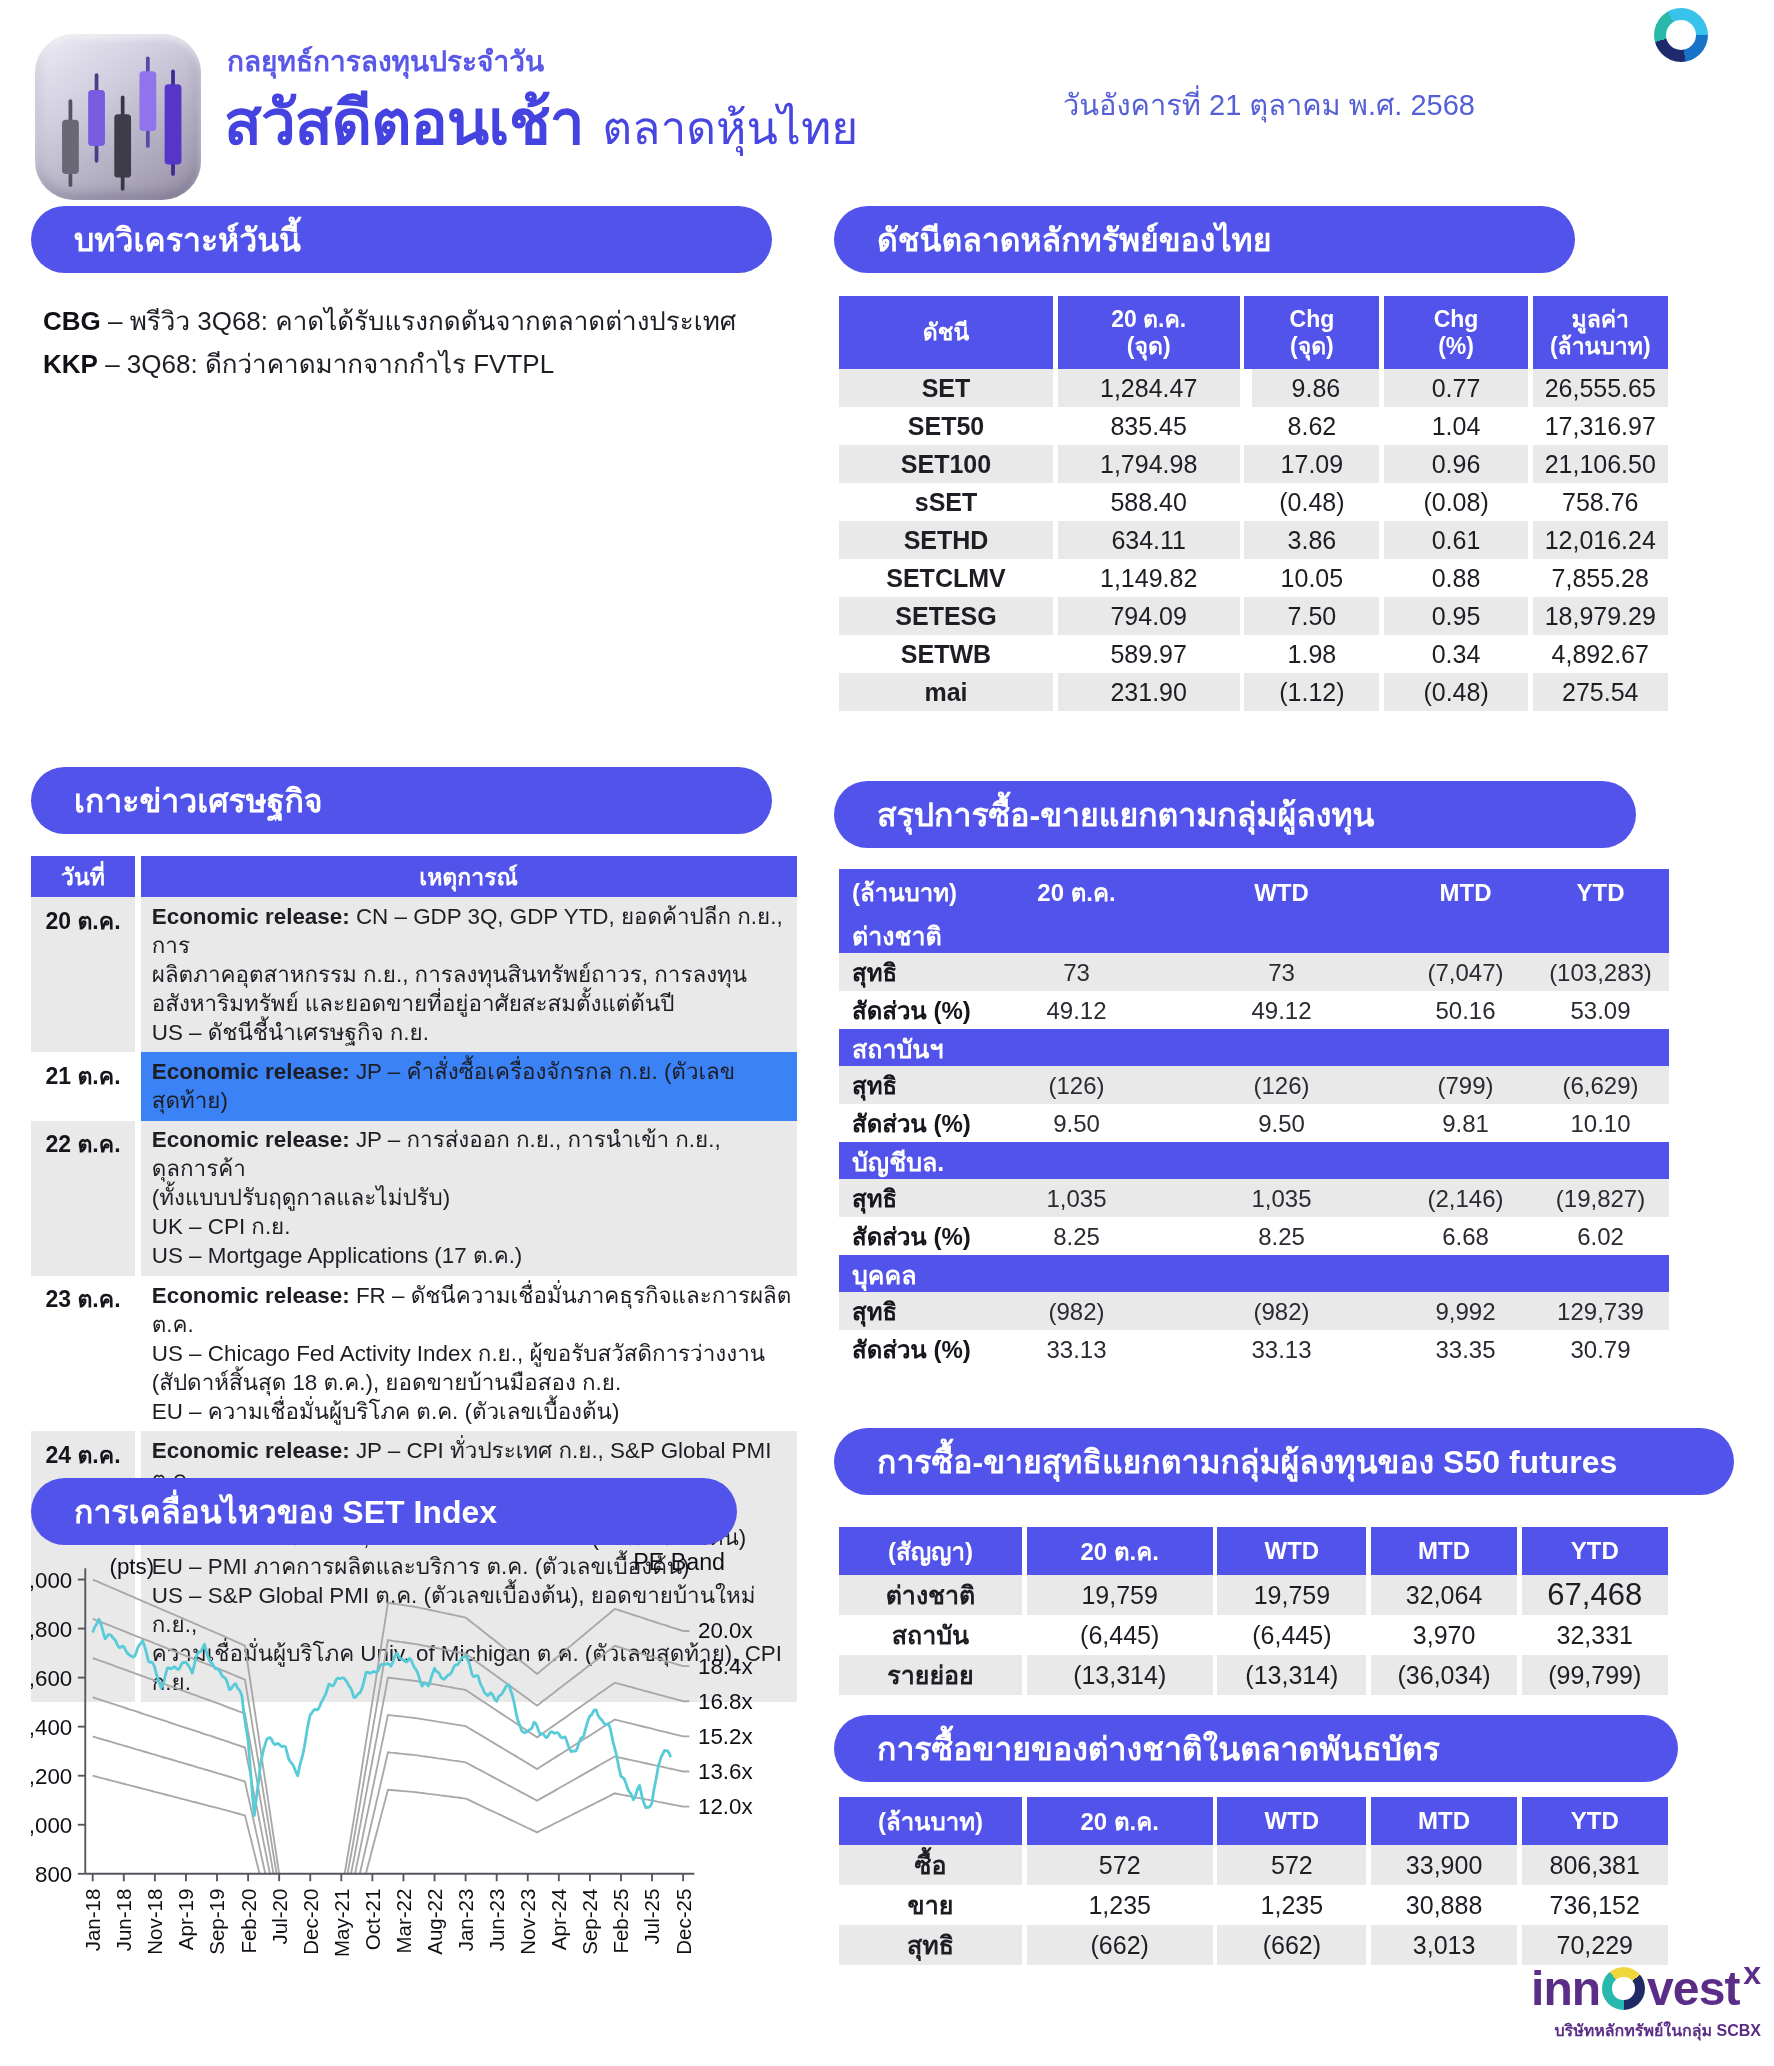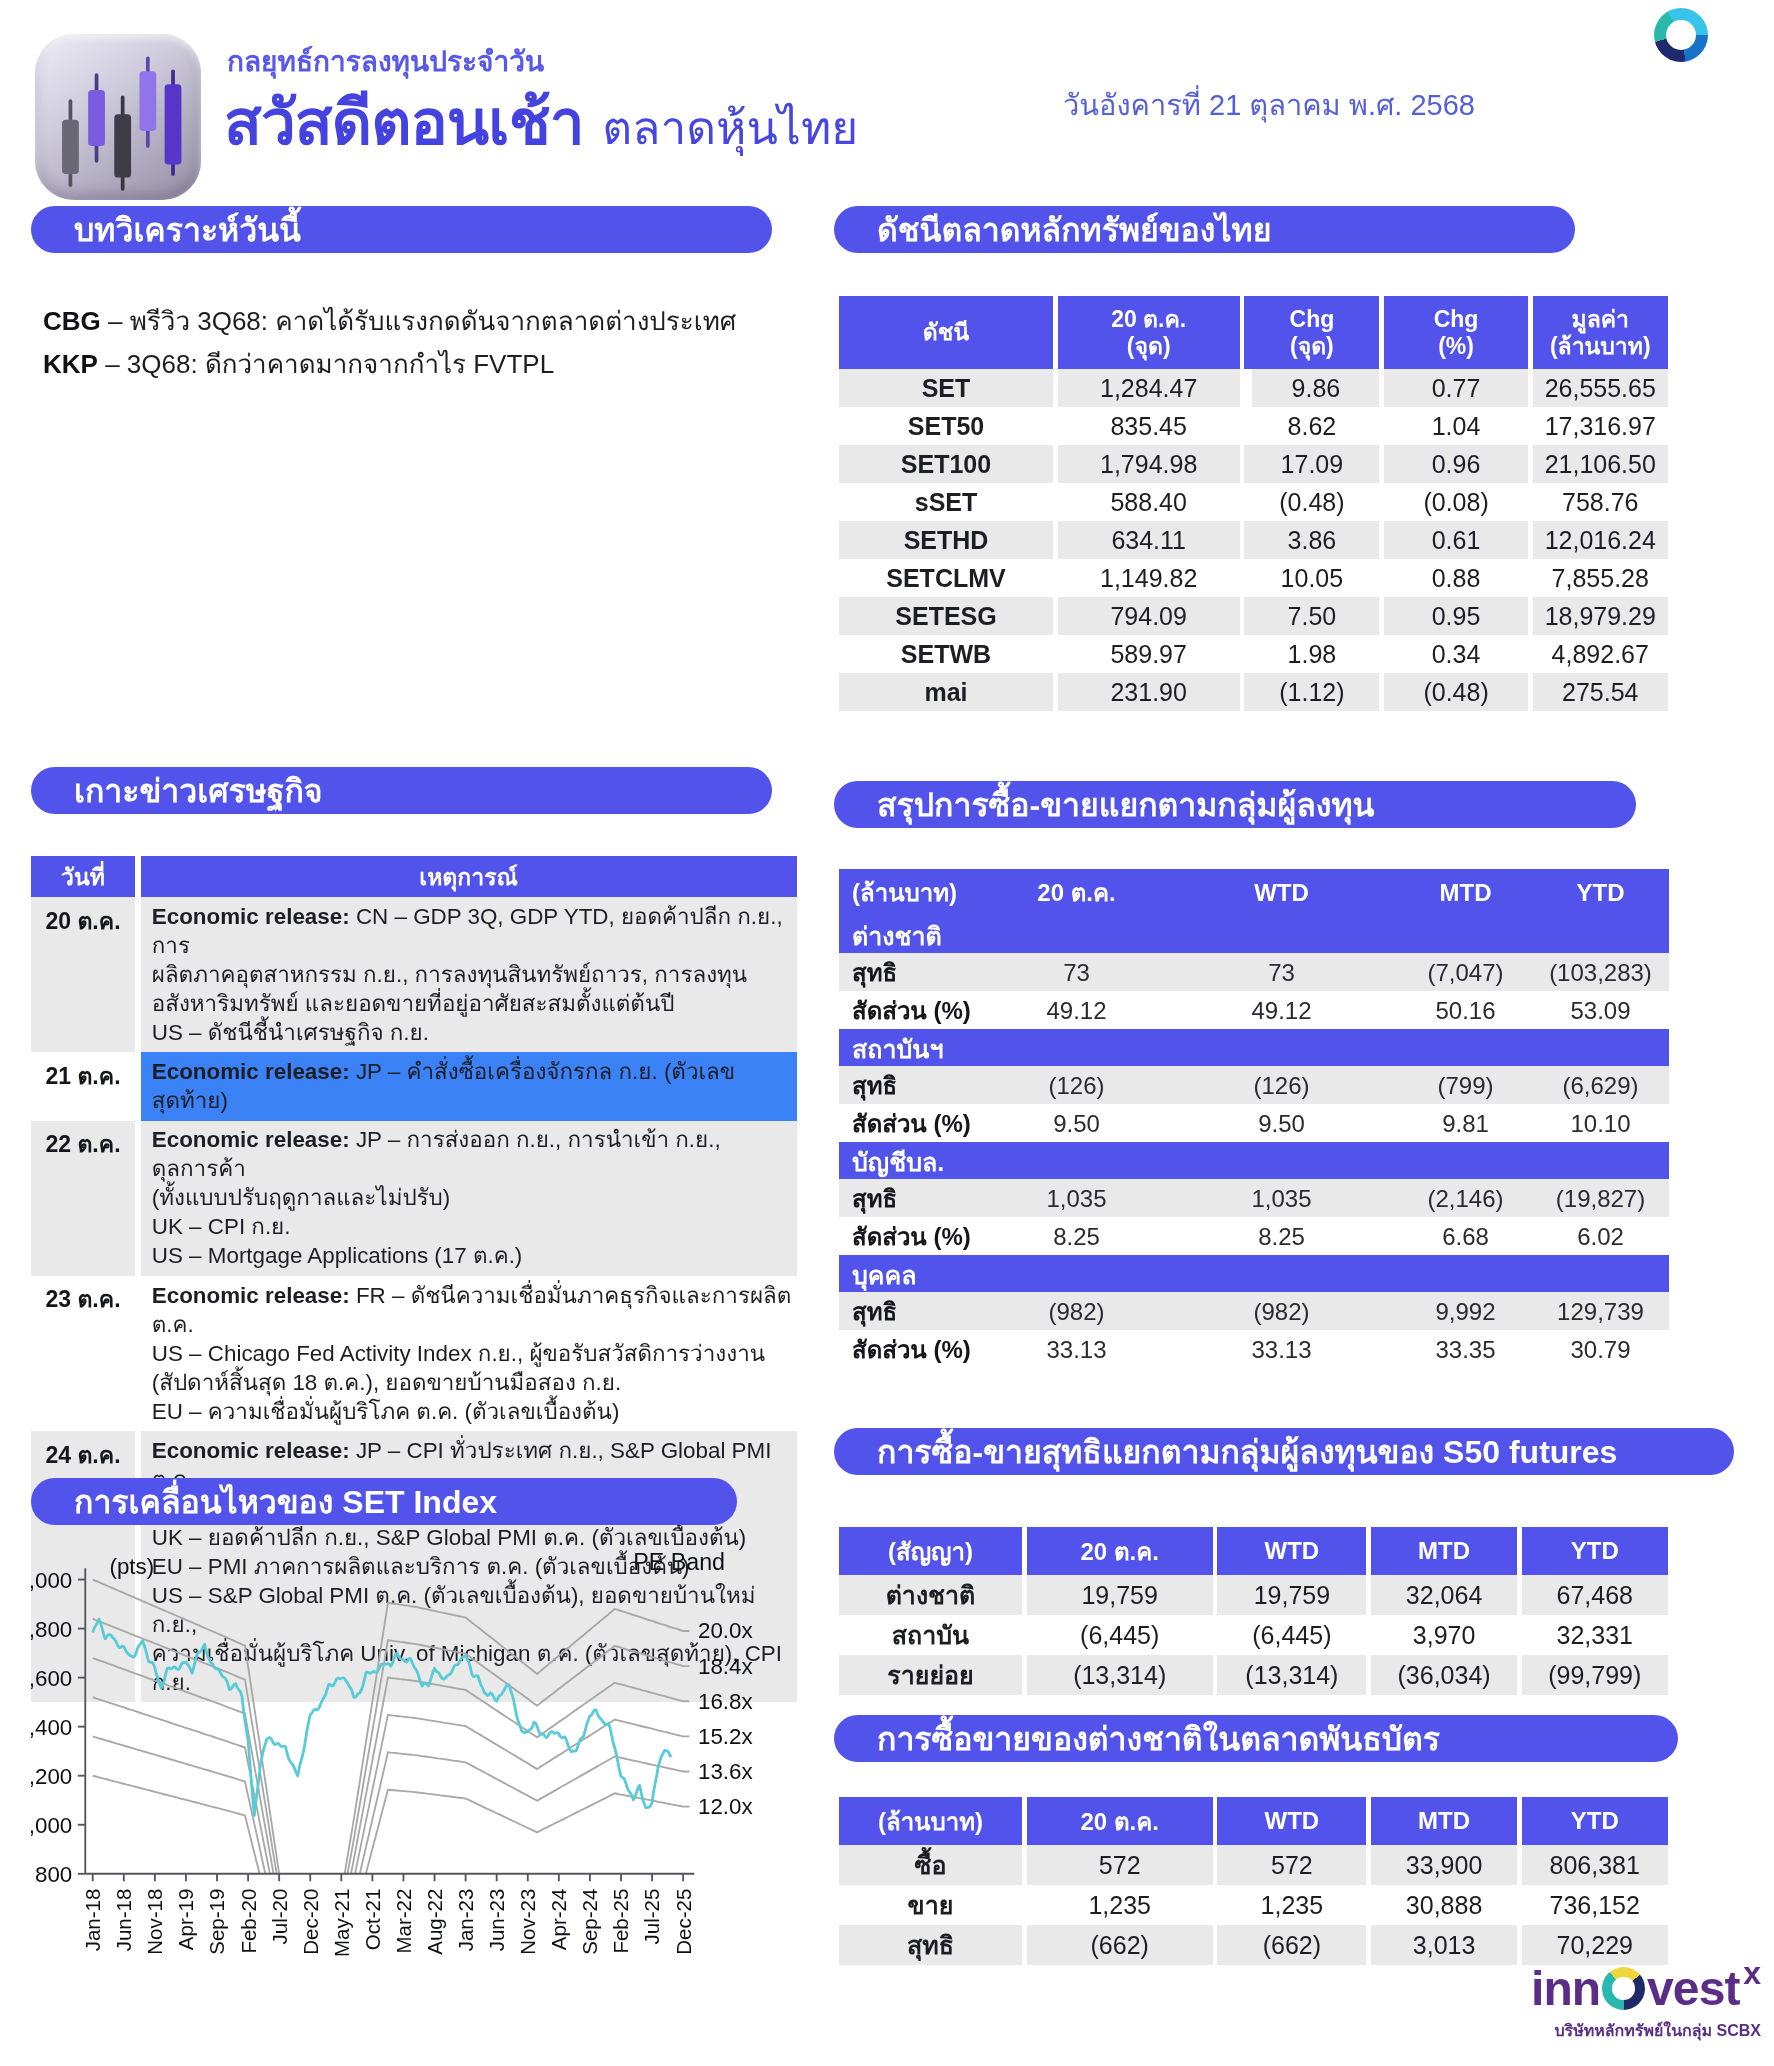--- a/index.html
+++ b/index.html
@@ -13,21 +13,21 @@
   .kicker{left:227px;top:39px;font-size:28px;font-weight:bold;color:#5a58e8;}
   .title-row{left:224px;top:73px;display:flex;align-items:baseline;}
   .title-main{font-size:62px;font-weight:bold;color:#4543df;letter-spacing:-0.9px;}
   .title-sub{font-size:46px;color:#4846e0;margin-left:18.6px;}
   .date-text{right:300px;top:82px;font-size:29px;color:#5560d6;}
   .logo-top{right:67px;top:7.5px;width:54px;height:54px;border-radius:50%;
     background:conic-gradient(from -30deg,#38c3ea 0 120deg,#1673c8 120deg 200deg,#1f2a6e 200deg 285deg,#2ab9a9 285deg 360deg);}
   .logo-top:after{content:"";position:absolute;inset:12px;background:#fff;border-radius:50%;}
   
   .pill{background:#5253ea;color:#fff;border-radius:41px;display:flex;align-items:center;
-        padding-left:43px;font-weight:bold;font-size:32px;height:47px;box-sizing:border-box;}
+        padding-left:43px;font-weight:bold;font-size:32px;height:67px;box-sizing:border-box;}
   
   .analysis-text{left:43px;top:300px;font-size:26px;line-height:43px;color:#1d1d24;}
   .analysis-text b{color:#101016;}
   
   .grid-row{display:grid;}
   .cell{display:flex;align-items:center;justify-content:center;box-sizing:border-box;}
   .cell.left{justify-content:flex-start;}
   .hdr{background:#5253ea;color:#fff;font-weight:bold;}
   
   .chart-svg{left:31px;top:1546px;}
@@ -394,21 +394,21 @@
         <div class="cell hdr" style="font-size:24px;">20 ต.ค.</div>
         <div class="cell hdr" style="font-size:24px;">WTD</div>
         <div class="cell hdr" style="font-size:24px;">MTD</div>
         <div class="cell hdr" style="font-size:24px;">YTD</div>
       </div>
       <div class="grid-row" style="grid-template-columns:183px 186px 149px 146px 146px;gap:4.7px;height:40px;">
         <div class="cell" style="background:#e9e9e9;font-size:25px;font-weight:bold;color:#1d1d24;">ต่างชาติ</div>
         <div class="cell" style="background:#e9e9e9;font-size:25px;color:#1d1d24;">19,759</div>
         <div class="cell" style="background:#e9e9e9;font-size:25px;color:#1d1d24;">19,759</div>
         <div class="cell" style="background:#e9e9e9;font-size:25px;color:#1d1d24;">32,064</div>
-        <div class="cell" style="background:#e9e9e9;font-size:25px;color:#1d1d24;">67,468</div>
+        <div class="cell" style="background:#e9e9e9;font-size:31px;color:#1d1d24;">67,468</div>
       </div>
       <div class="grid-row" style="grid-template-columns:183px 186px 149px 146px 146px;gap:4.7px;height:40px;">
         <div class="cell" style="background:#fff;font-size:25px;font-weight:bold;color:#1d1d24;">สถาบัน</div>
         <div class="cell" style="background:#fff;font-size:25px;color:#1d1d24;">(6,445)</div>
         <div class="cell" style="background:#fff;font-size:25px;color:#1d1d24;">(6,445)</div>
         <div class="cell" style="background:#fff;font-size:25px;color:#1d1d24;">3,970</div>
         <div class="cell" style="background:#fff;font-size:25px;color:#1d1d24;">32,331</div>
       </div>
       <div class="grid-row" style="grid-template-columns:183px 186px 149px 146px 146px;gap:4.7px;height:40px;">
         <div class="cell" style="background:#e9e9e9;font-size:25px;font-weight:bold;color:#1d1d24;">รายย่อย</div>

